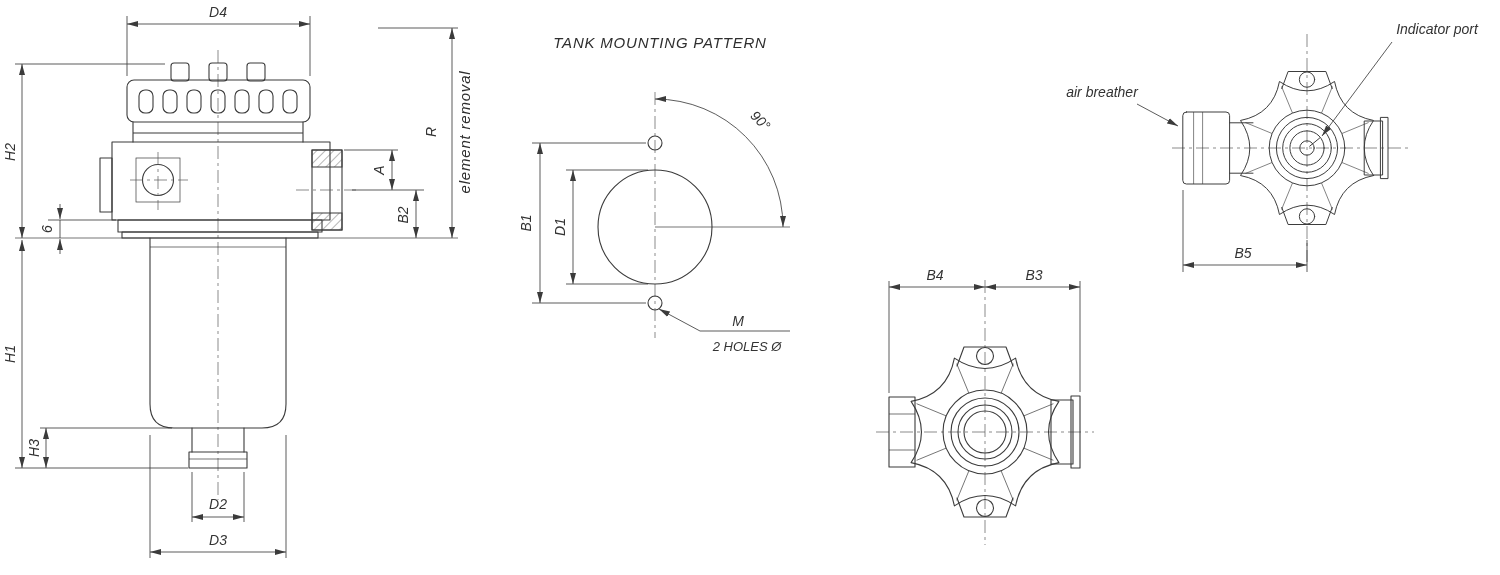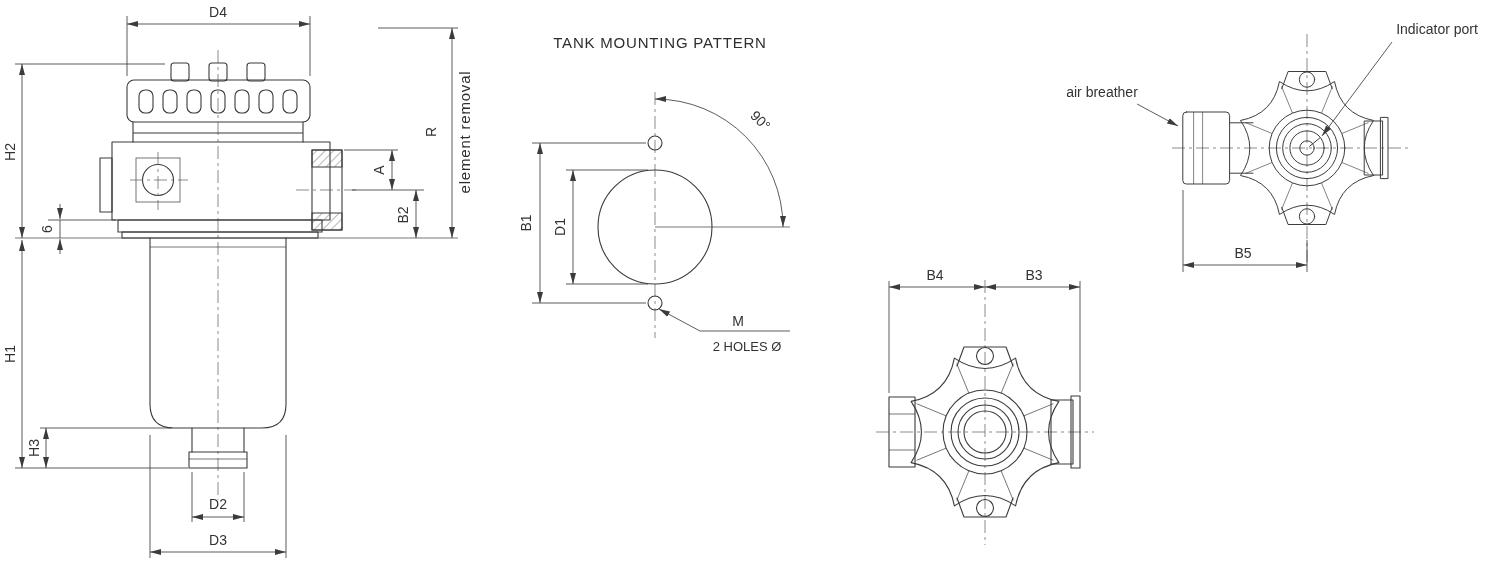--- a/index.html
+++ b/index.html
@@ -1,16 +1,16 @@
 <!DOCTYPE html>
 <html><head>
 <meta charset="utf-8">
 <style>
   html, body { margin:0; padding:0; background:#ffffff; }
-  #canvas { width:1335px; height:575px; position:relative; background:#ffffff; }
+  #canvas { width:1335px; height:575px; position:relative; background:#ffffff;font-style:italic; }
   svg text {
     font-family:"Liberation Sans", sans-serif;
     font-size:14px;
     fill:#333333;
   }
   .title-txt { font-size:15px; letter-spacing:0.8px; fill:#2e2e2e; }
   .small-txt { font-size:13px; }
   .ln    { fill:none; stroke:#3b3b3b; stroke-width:1.1; stroke-linejoin:round; stroke-linecap:round; }
   .thin  { fill:none; stroke:#3b3b3b; stroke-width:0.7; }
   .dim   { fill:none; stroke:#3f3f3f; stroke-width:0.85; }

